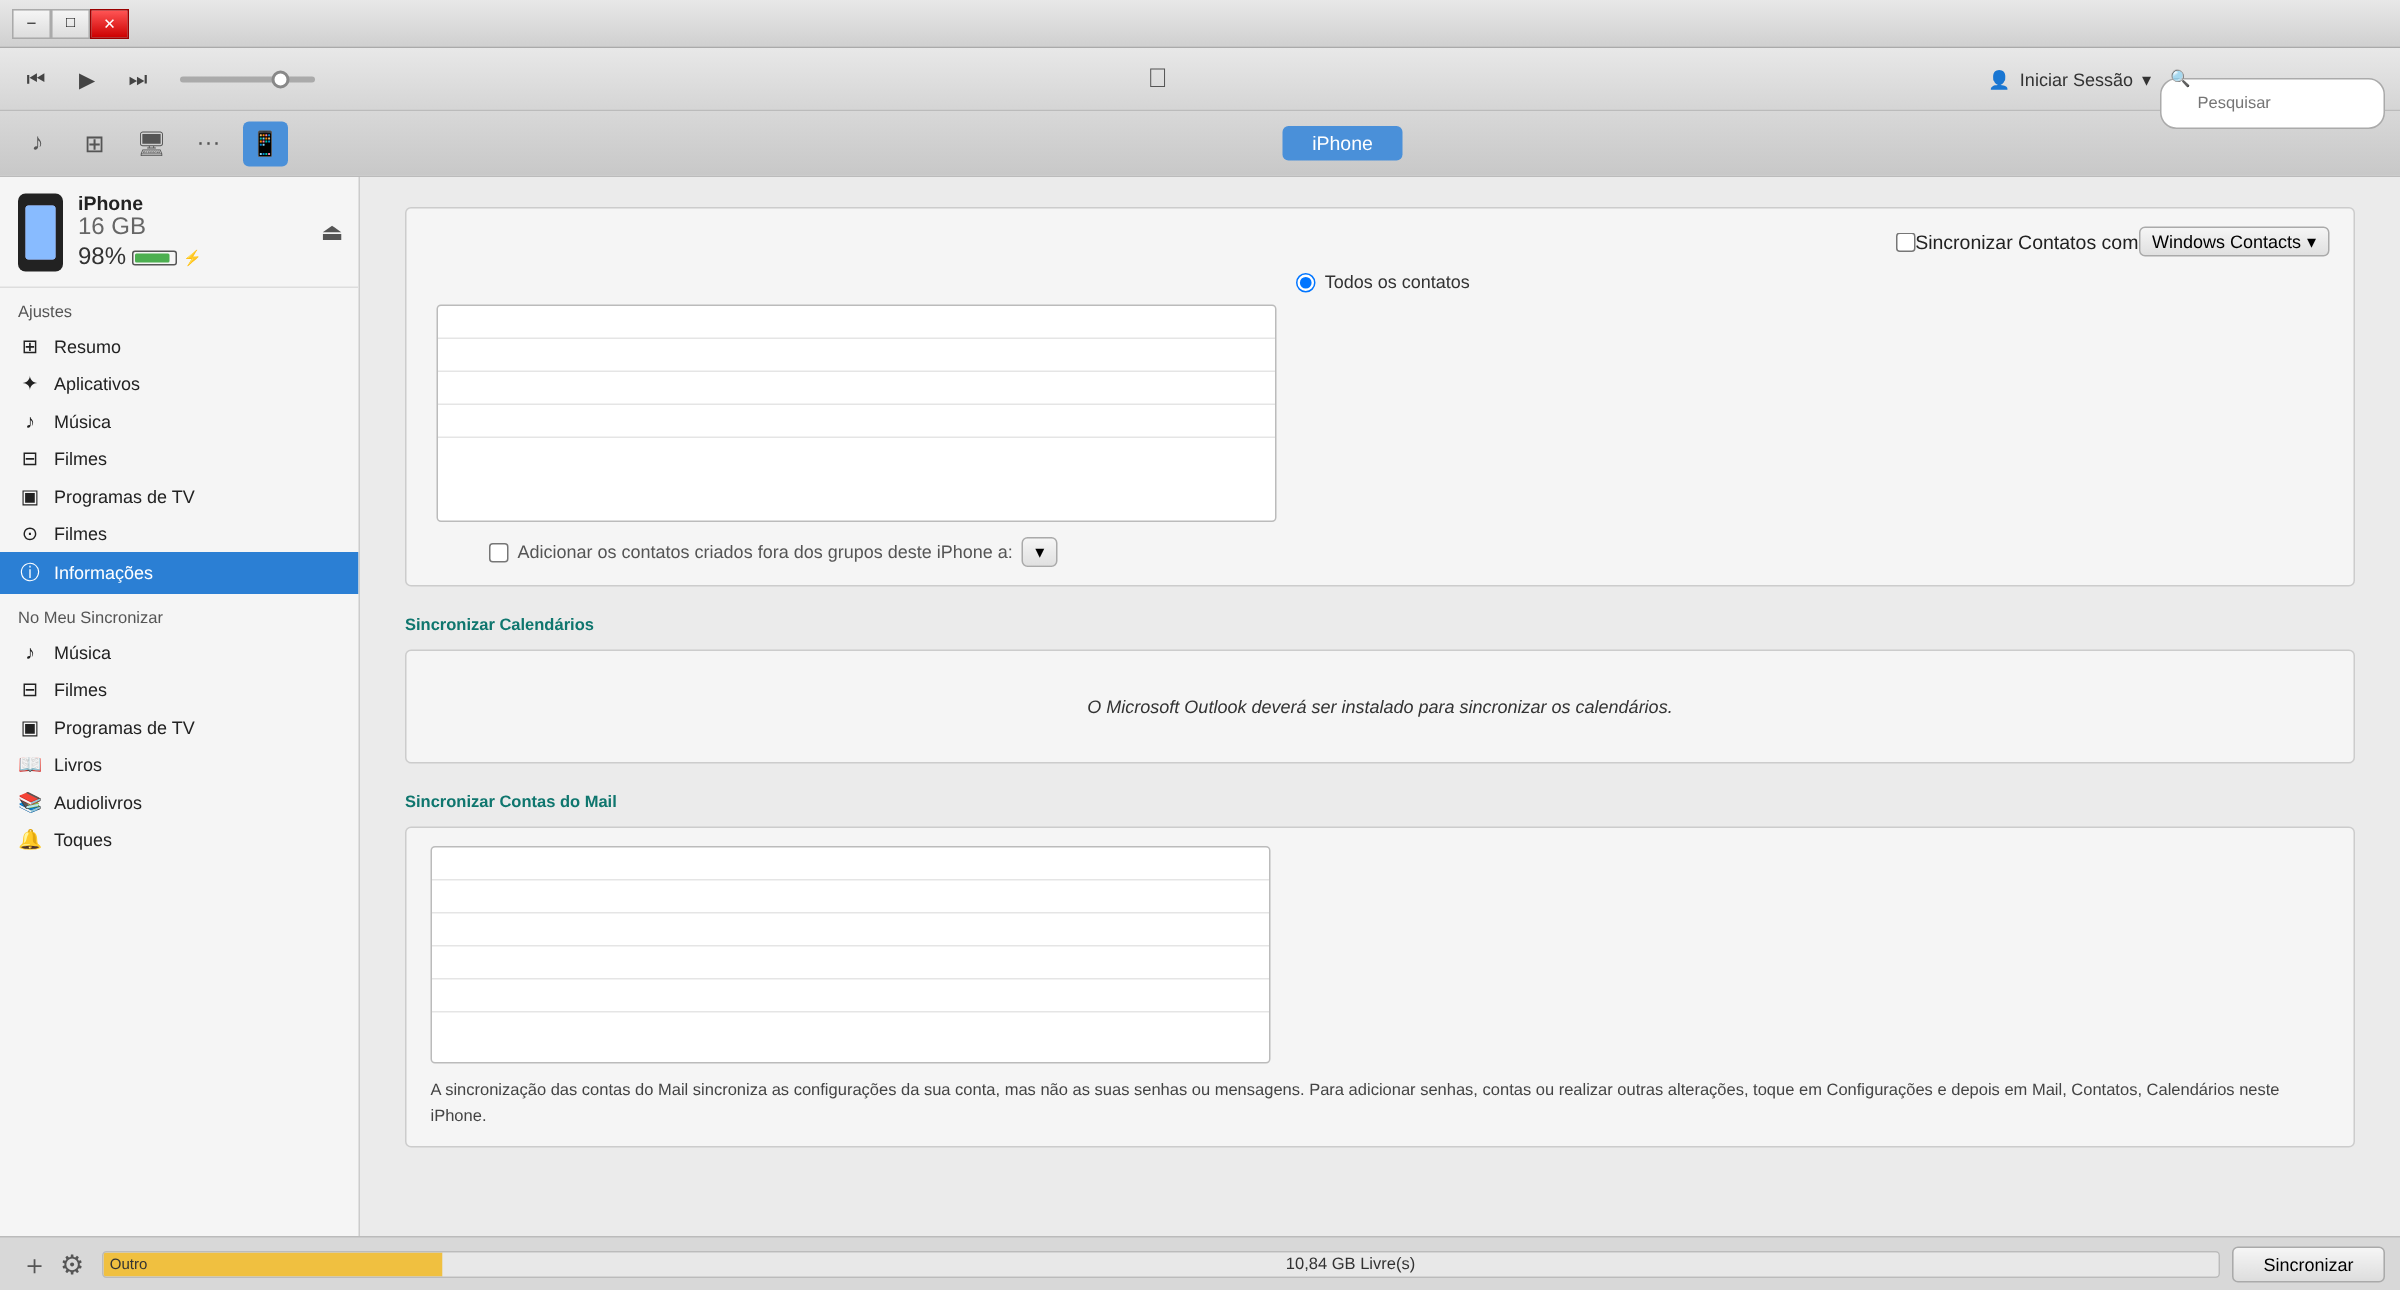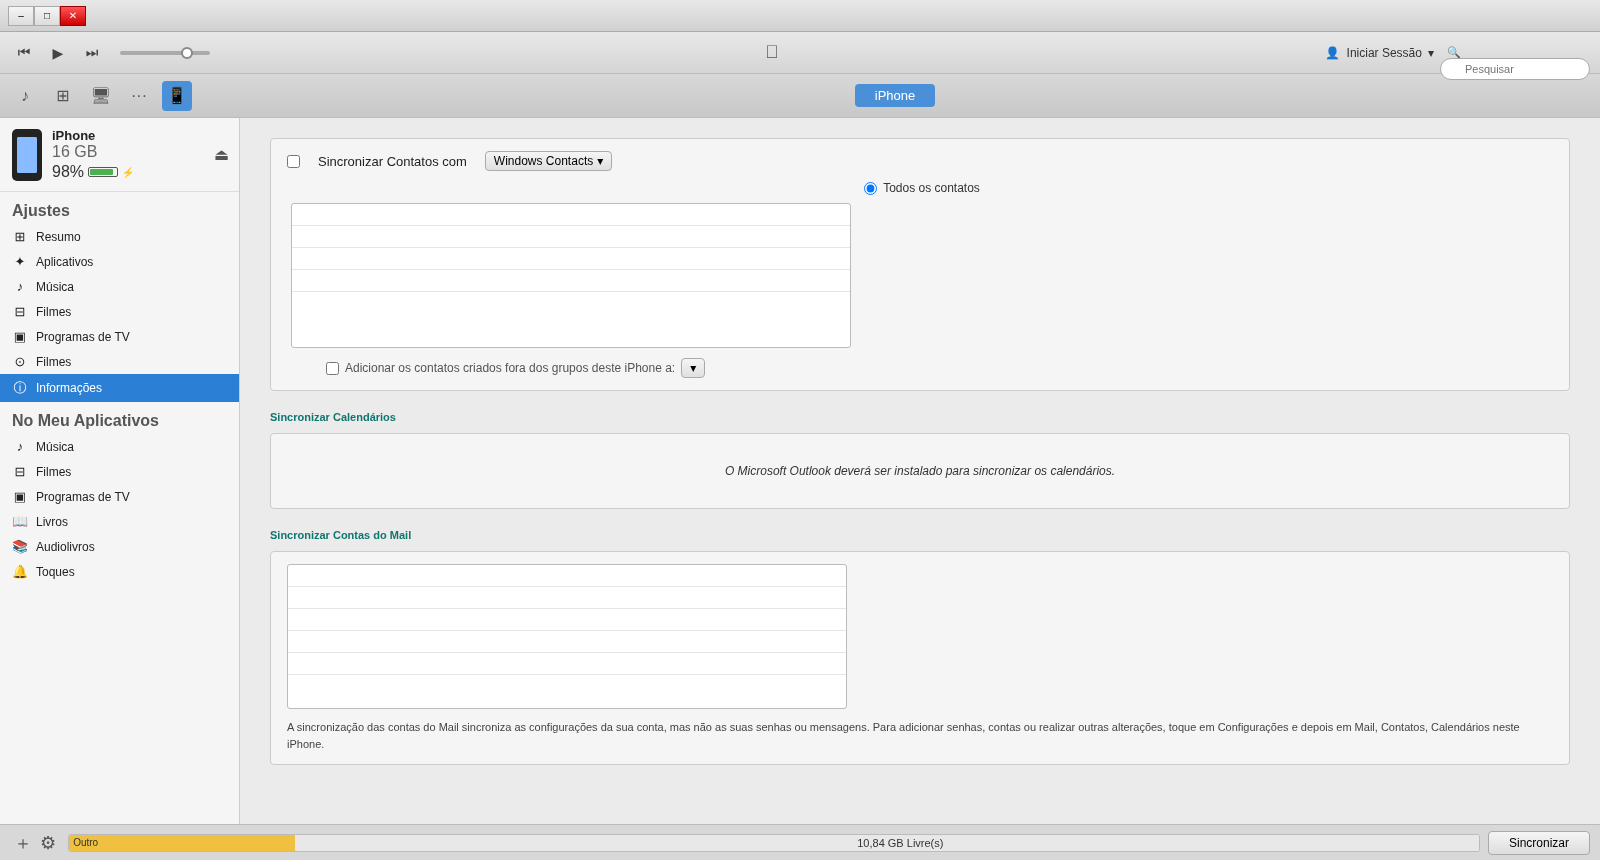--- a/index.html
+++ b/index.html
@@ -42,21 +42,21 @@
     .volume-slider {
       width: 90px; height: 4px; background: #aaa; border-radius: 2px; position: relative; margin: 0 8px;
     }
     .volume-thumb {
       width: 12px; height: 12px; background: #fff; border: 2px solid #888; border-radius: 50%;
       position: absolute; top: -4px; left: 68%;
     }
     .apple-logo { font-size: 18px; color: #555; margin: 0 auto; }
     .account-area { display: flex; align-items: center; gap: 6px; font-size: 12px; color: #333; }
     .search-box {
-      width: 150px; height: 22px; border: 1px solid #aaa; border-radius: 11px;
+      width: 150px; height: 34px; border: 1px solid #aaa; border-radius: 11px;
       background: #fff; padding: 0 8px 0 24px; font-size: 11px; outline: none; margin-top: 32px;
     }
     .search-wrap { position: relative; display: flex; align-items: center; }
     .search-icon-inner { position: absolute; left: 7px; font-size: 11px; color: #888; }
 
     
     .toolbar {
       height: 44px;
       background: linear-gradient(to bottom, #d8d8d8, #c8c8c8);
       border-bottom: 1px solid #bbb;
@@ -131,21 +131,21 @@
     }
     .battery-pct { font-size: 16px; color: #333; }
     .battery-indicator {
       width: 30px; height: 10px; border: 1px solid #555; border-radius: 2px;
       position: relative; display: flex; align-items: center; padding: 1px;
     }
     .battery-fill { height: 6px; background: #4caf50; border-radius: 1px; width: 90%; }
     .eject-btn { font-size: 16px; color: #555; cursor: pointer; }
 
     .section-label {
-      font-size: 16px; font-weight: bold; color: #555;
+      font-size: 11px; font-weight: normal; color: #555;
       padding: 10px 12px 4px;
       text-transform: none;
     }
     .sidebar-item {
       display: flex; align-items: center; padding: 5px 12px;
       cursor: pointer; gap: 8px; font-size: 12px; color: #222;
     }
     .sidebar-item.active { background: #2b7fd4; color: white; }
     .sidebar-item .item-icon { font-size: 13px; width: 16px; text-align: center; }
 
@@ -163,21 +163,21 @@
 
     .sync-panel {
       background: #f5f5f5;
       border: 1px solid #ccc;
       border-radius: 4px;
       padding: 12px 16px;
       margin-bottom: 20px;
     }
 
     .sync-header {
-      display: flex; align-items: center; gap: 18px; margin-bottom: 10px;
+      display: flex; align-items: center; gap: 0; margin-bottom: 10px; justify-content: flex-end;
     }
     .sync-checkbox { width: 13px; height: 13px; cursor: pointer; }
     .sync-label { font-size: 13px; color: #222; font-weight: 500; }
 
     .dropdown-btn {
       background: linear-gradient(to bottom, #f5f5f5, #e0e0e0);
       border: 1px solid #aaa;
       border-radius: 4px;
       padding: 2px 8px;
       font-size: 12px;
@@ -365,21 +365,21 @@
     </div>
     <div class="sidebar-item">
       <span class="item-icon">⊙</span>
       <span>Filmes</span>
     </div>
     <div class="sidebar-item active">
       <span class="item-icon">ⓘ</span>
       <span>Informações</span>
     </div>
 
-    <div class="section-label">No Meu Aplicativos</div>
+    <div class="section-label">No Meu Sincronizar</div>
 
     <div class="sidebar-item">
       <span class="item-icon">♪</span>
       <span>Música</span>
     </div>
     <div class="sidebar-item">
       <span class="item-icon">⊟</span>
       <span>Filmes</span>
     </div>
     <div class="sidebar-item">

